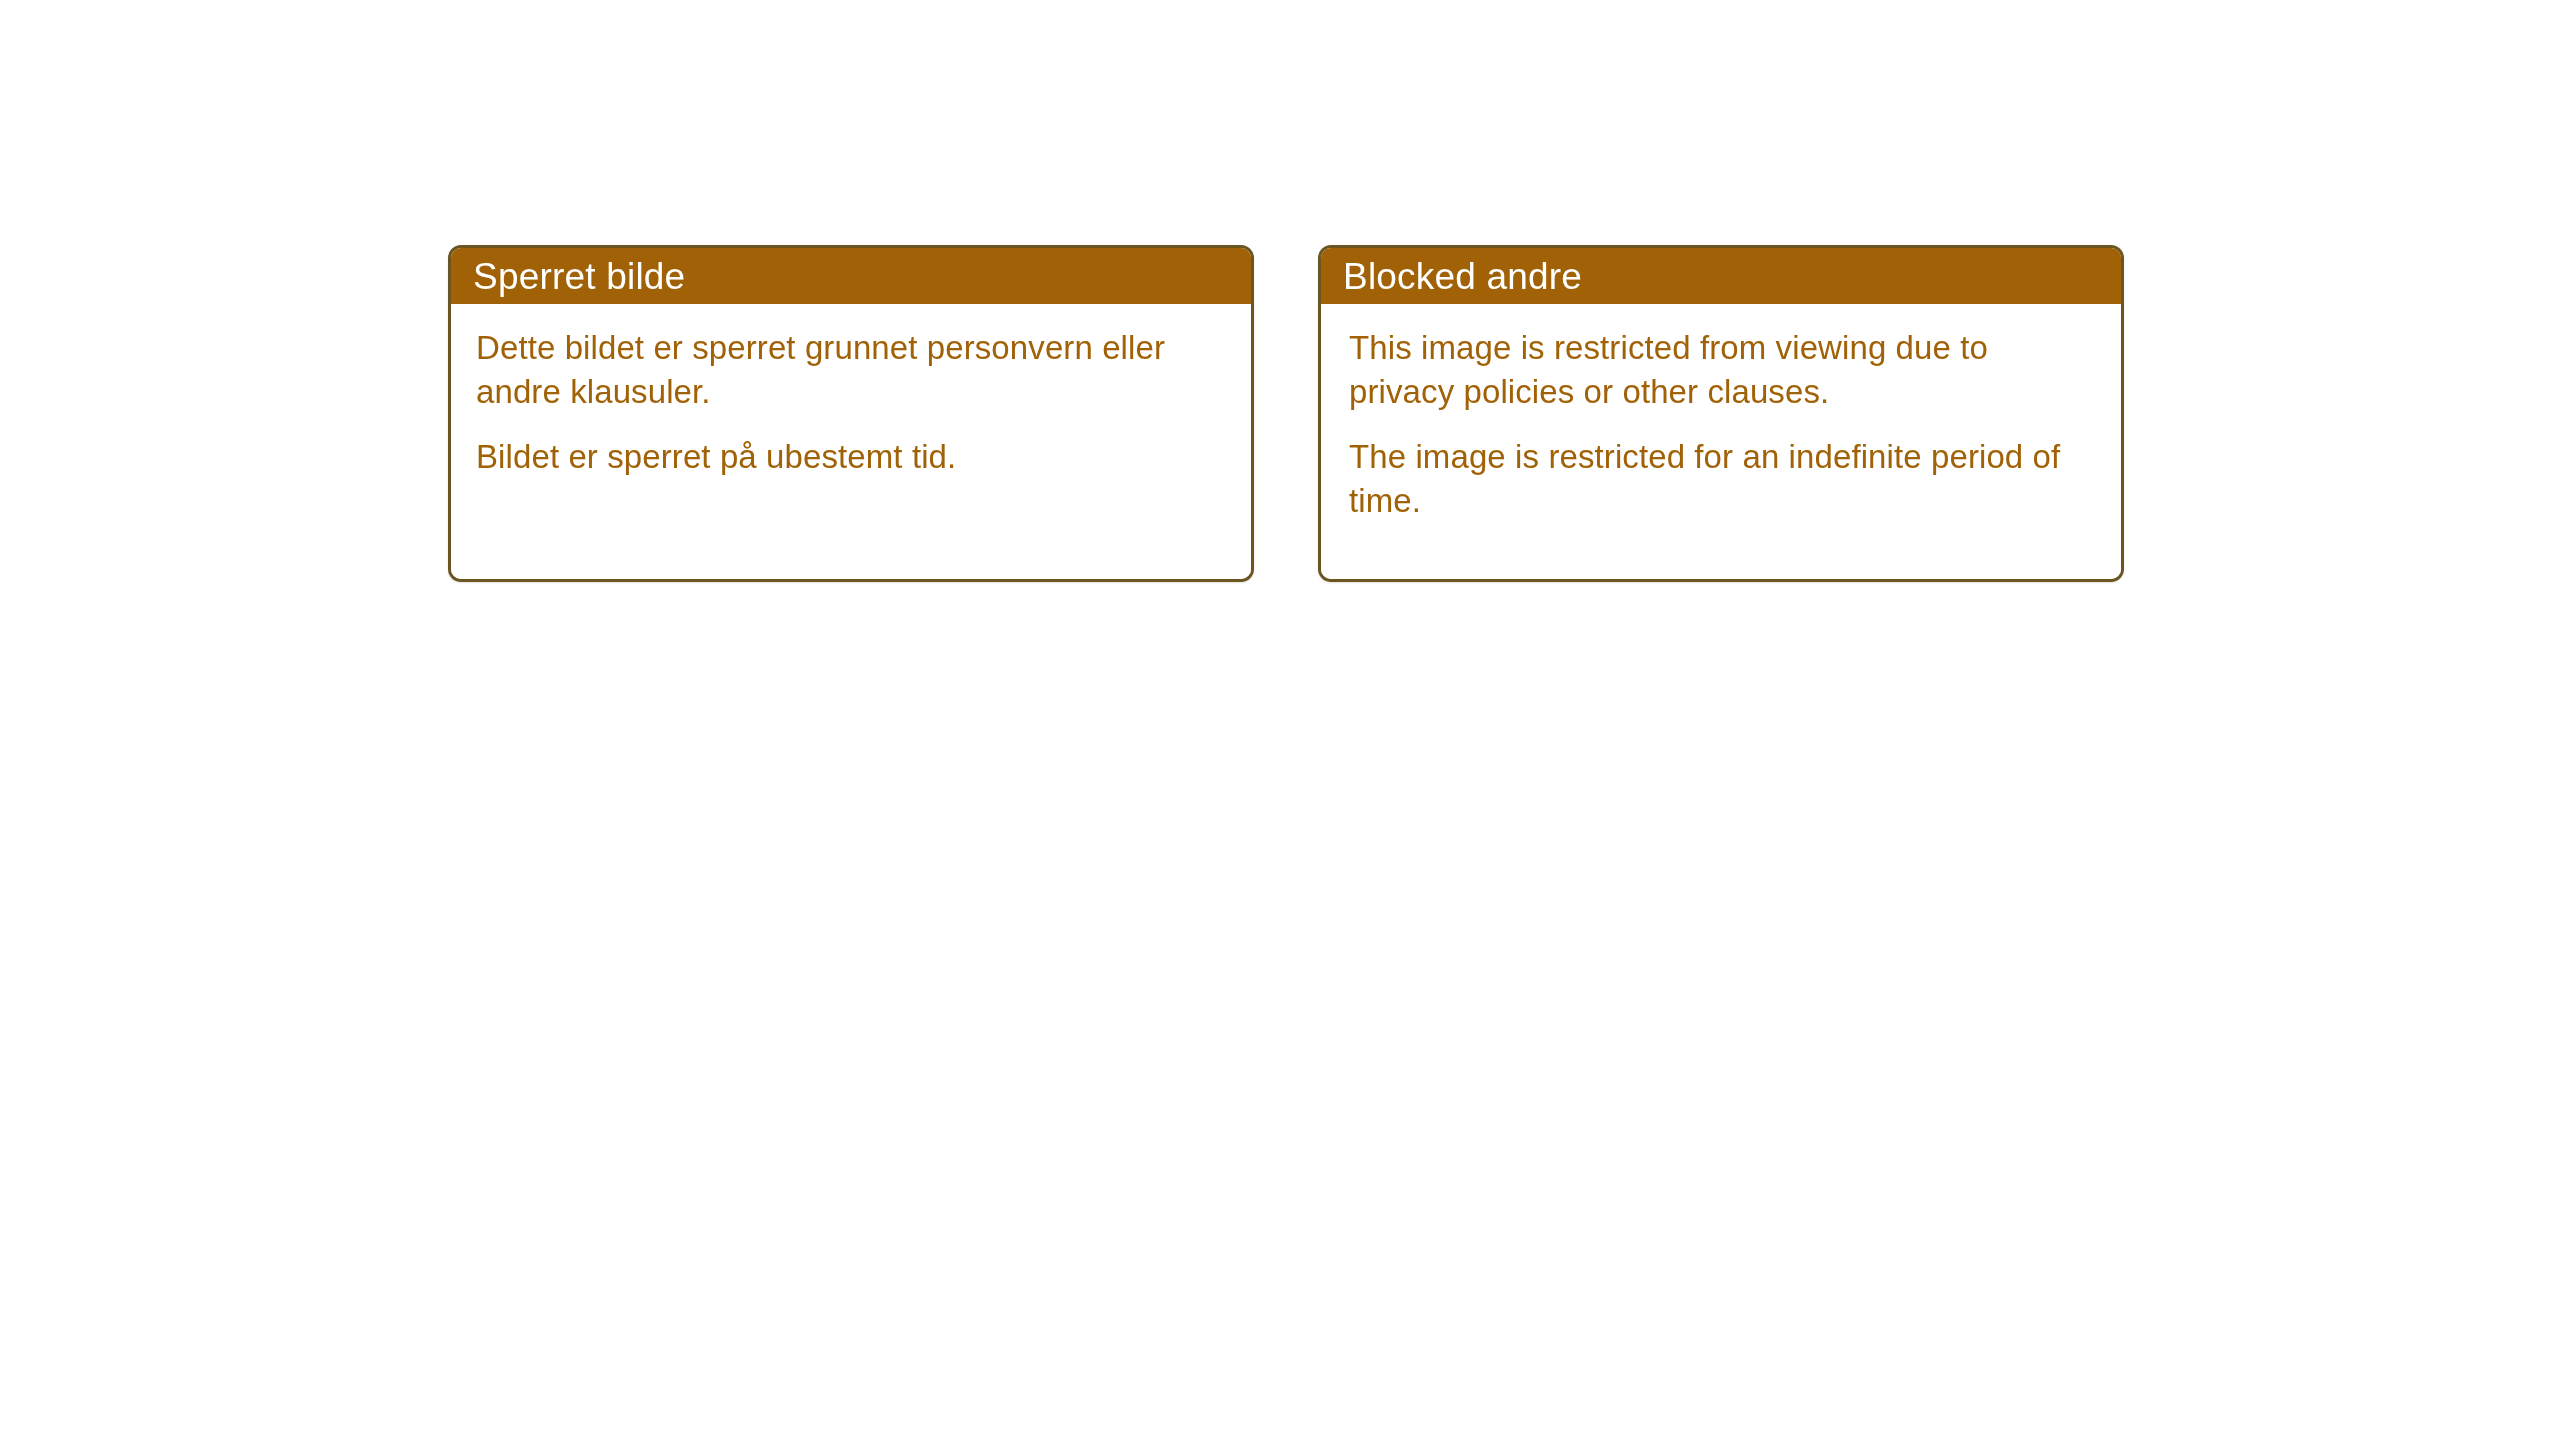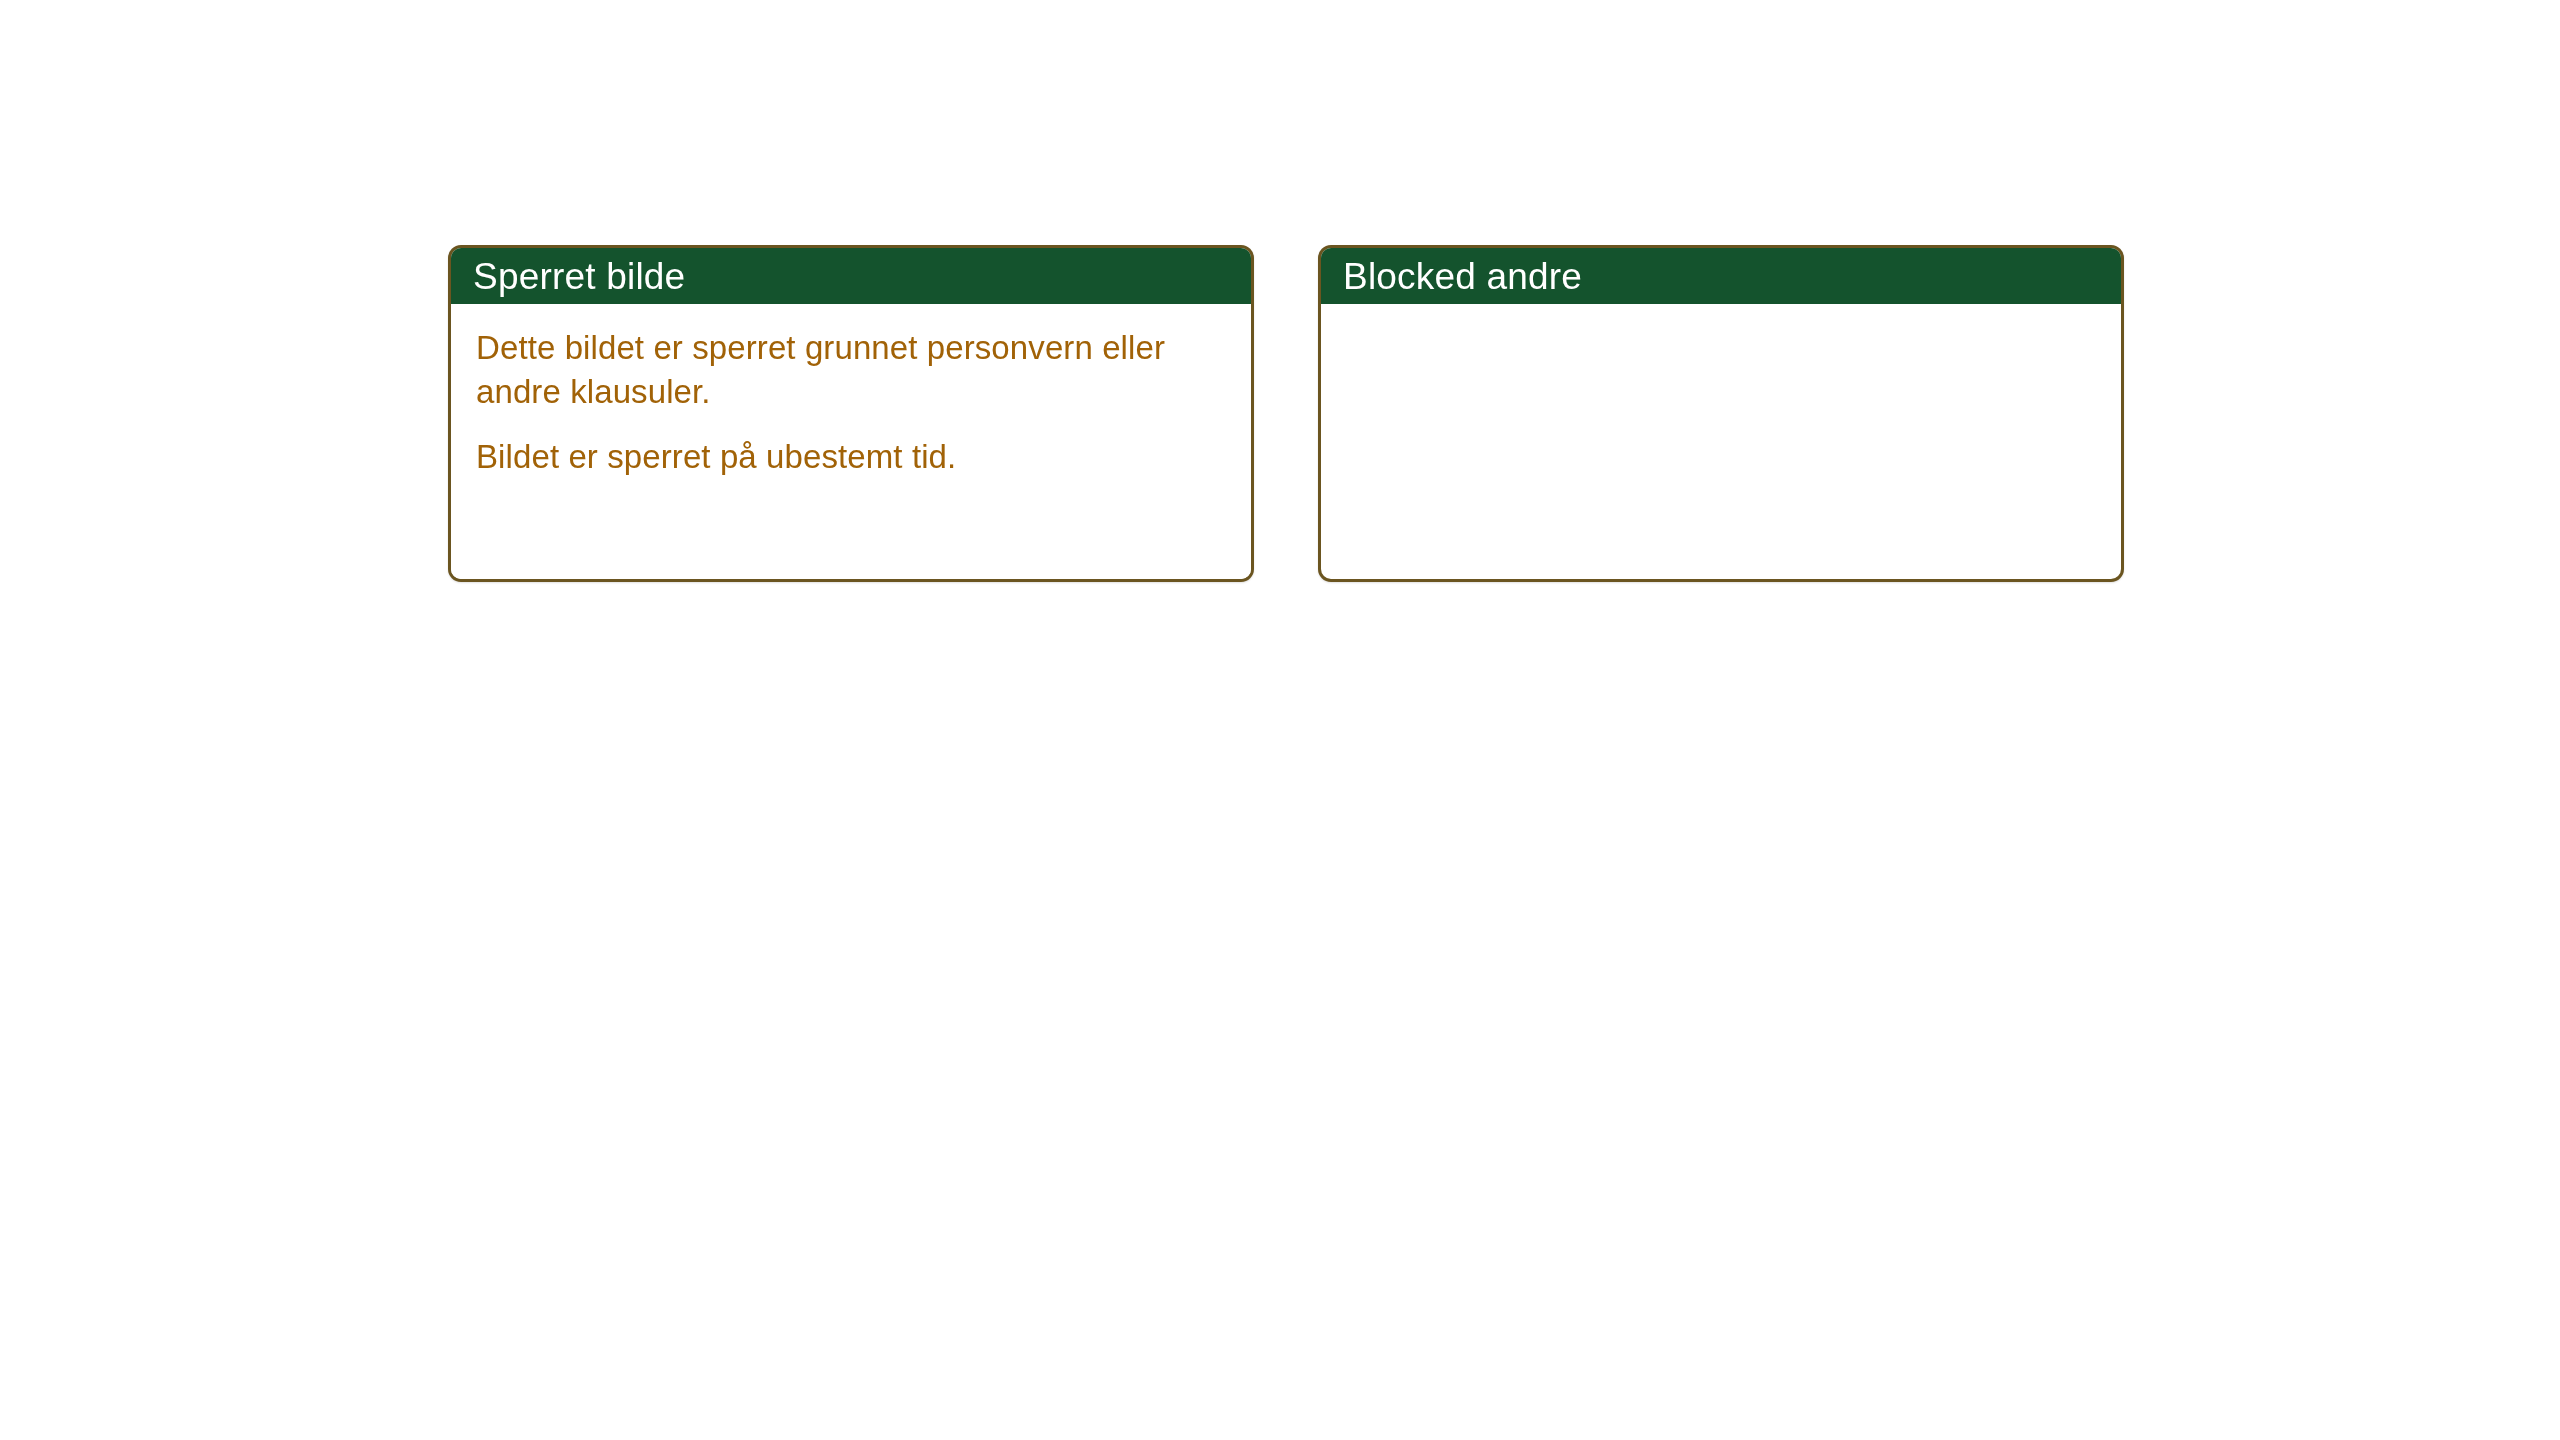--- a/index.html
+++ b/index.html
@@ -41,21 +41,21 @@
     border-radius: 13px;
     overflow: hidden;
     display: flex;
     flex-direction: column;
     box-shadow: 0 1px 2px rgba(0,0,0,0.12);
   }
 
   .notice-card__header {
     flex: 0 0 auto;
     height: 56px;
-    background: #14532d;
+    background: #a16207;
     display: flex;
     align-items: center;
     padding: 0 0 0 22px;
     box-sizing: border-box;
   }
 
   .notice-card__title {
     color: #ffffff;
     font-family: "Liberation Sans", sans-serif;
     font-size: 37px;
@@ -105,17 +105,21 @@
       <div class="notice-card__body">
         <p class="notice-card__para">Dette bildet er sperret grunnet personvern eller andre klausuler.</p>
         <p class="notice-card__para">Bildet er sperret på ubestemt tid.</p>
       </div>
     </section>
 
     <section class="notice-card card--secondary">
       <header class="notice-card__header">
         <span class="notice-card__title">Blocked andre</span>
       </header>
+      <div class="notice-card__body">
+        <p class="notice-card__para">This image is restricted from viewing due to privacy policies or other clauses.</p>
+        <p class="notice-card__para">The image is restricted for an indefinite period of time.</p>
+      </div>
     </section>
 
   </div>
 
 </div>
 
 </body></html>

